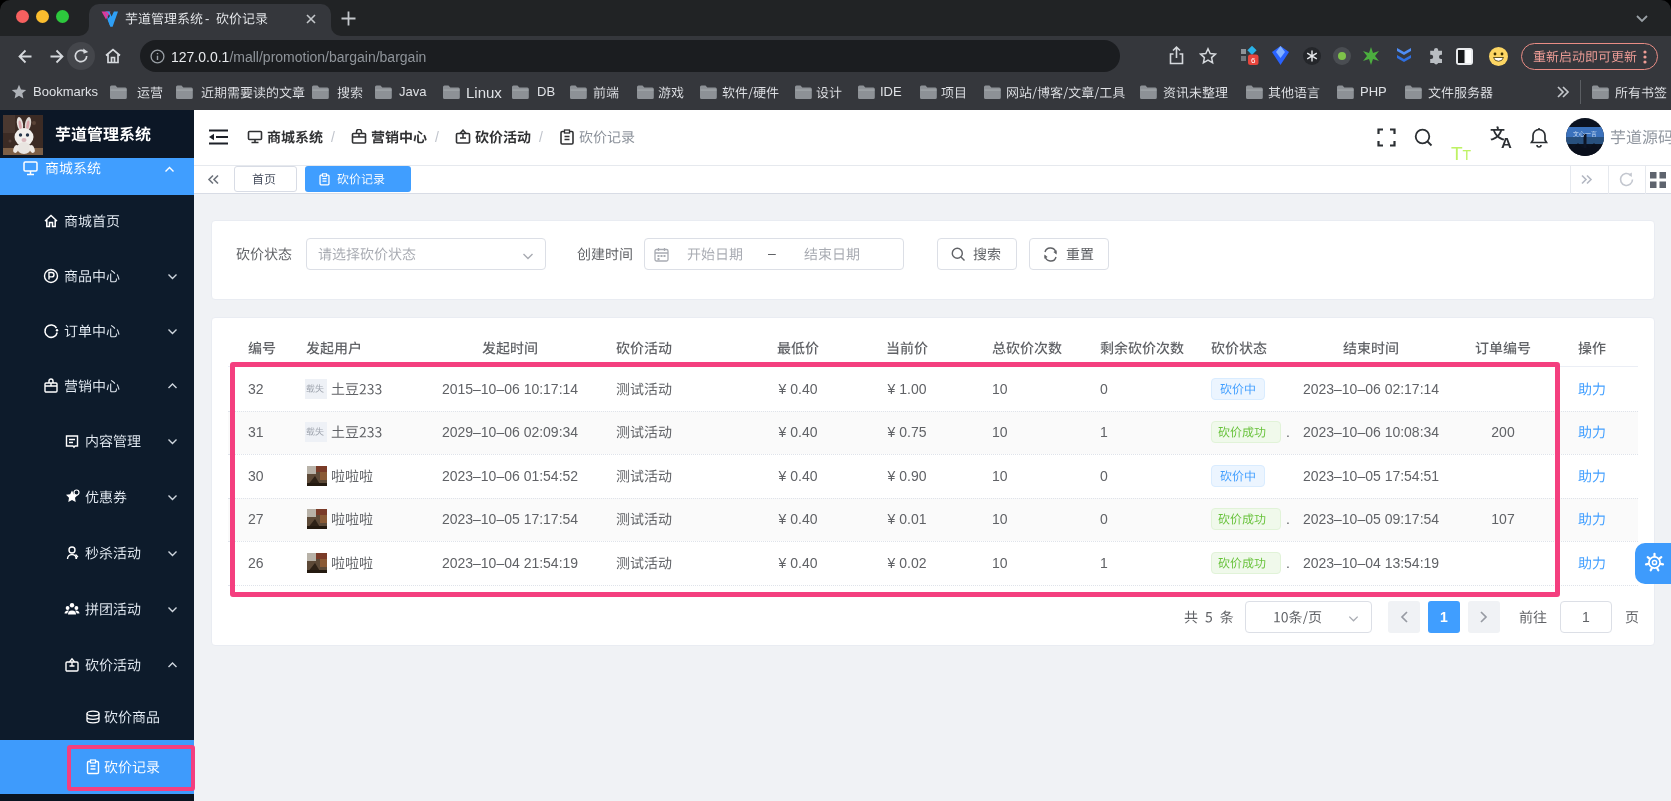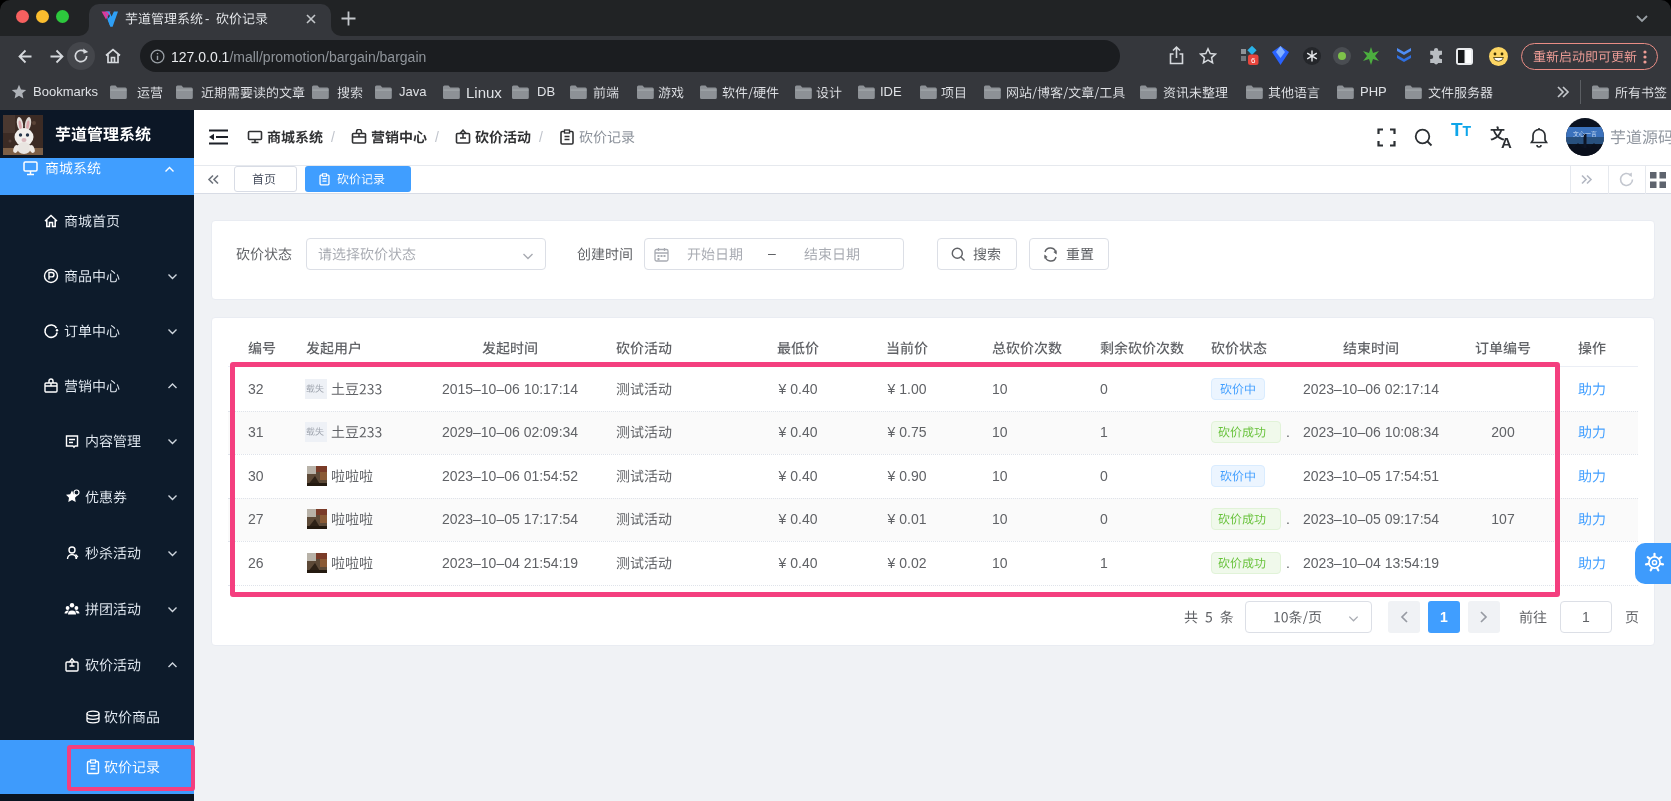--- a/index.html
+++ b/index.html
@@ -797,21 +797,21 @@
     <svg width="19" height="19" viewBox="0 0 19 19">
       <path d="M1.5 6 V1.5 H6 M13 1.5 H17.5 V6 M17.5 13 V17.5 H13 M6 17.5 H1.5 V13" stroke="#2b2f33" stroke-width="2.2" fill="none"></path>
     </svg>
   </div>
 <div style="position:absolute;left:1414px;top:128px;">
     <svg width="19" height="19" viewBox="0 0 19 19">
       <circle cx="8.5" cy="8.5" r="6.8" stroke="#2b2f33" stroke-width="1.8" fill="none"></circle>
       <path d="M13.5 13.5 L17.5 17.5" stroke="#2b2f33" stroke-width="1.8"></path>
     </svg>
   </div>
-<div class="txt" style="left:1451px;top:119px;font-size:19px;font-weight:bold;color:#0ea5e9">T<span style="font-size:14px">T</span></div>
+<div class="txt" style="left:1451px;top:143px;font-size:19px;font-weight:normal;color:#bef264">T<span style="font-size:14px">T</span></div>
 <div style="position:absolute;left:1490px;top:126px;">
     <svg width="15.0" height="15" viewBox="0 0 15.0 15">
       <g fill="#2b2f33" transform="translate(0,13.20) scale(0.0150,-0.0150)">
         <use href="#gB6587" x="0"></use>
       </g>
     </svg>
   </div>
 <div class="txt" style="left:1501px;top:134px;font-size:15px;font-weight:bold;color:#2b2f33">A</div>
 <div style="position:absolute;left:1529px;top:127px;">
     <svg width="20" height="21" viewBox="0 0 20 21">

